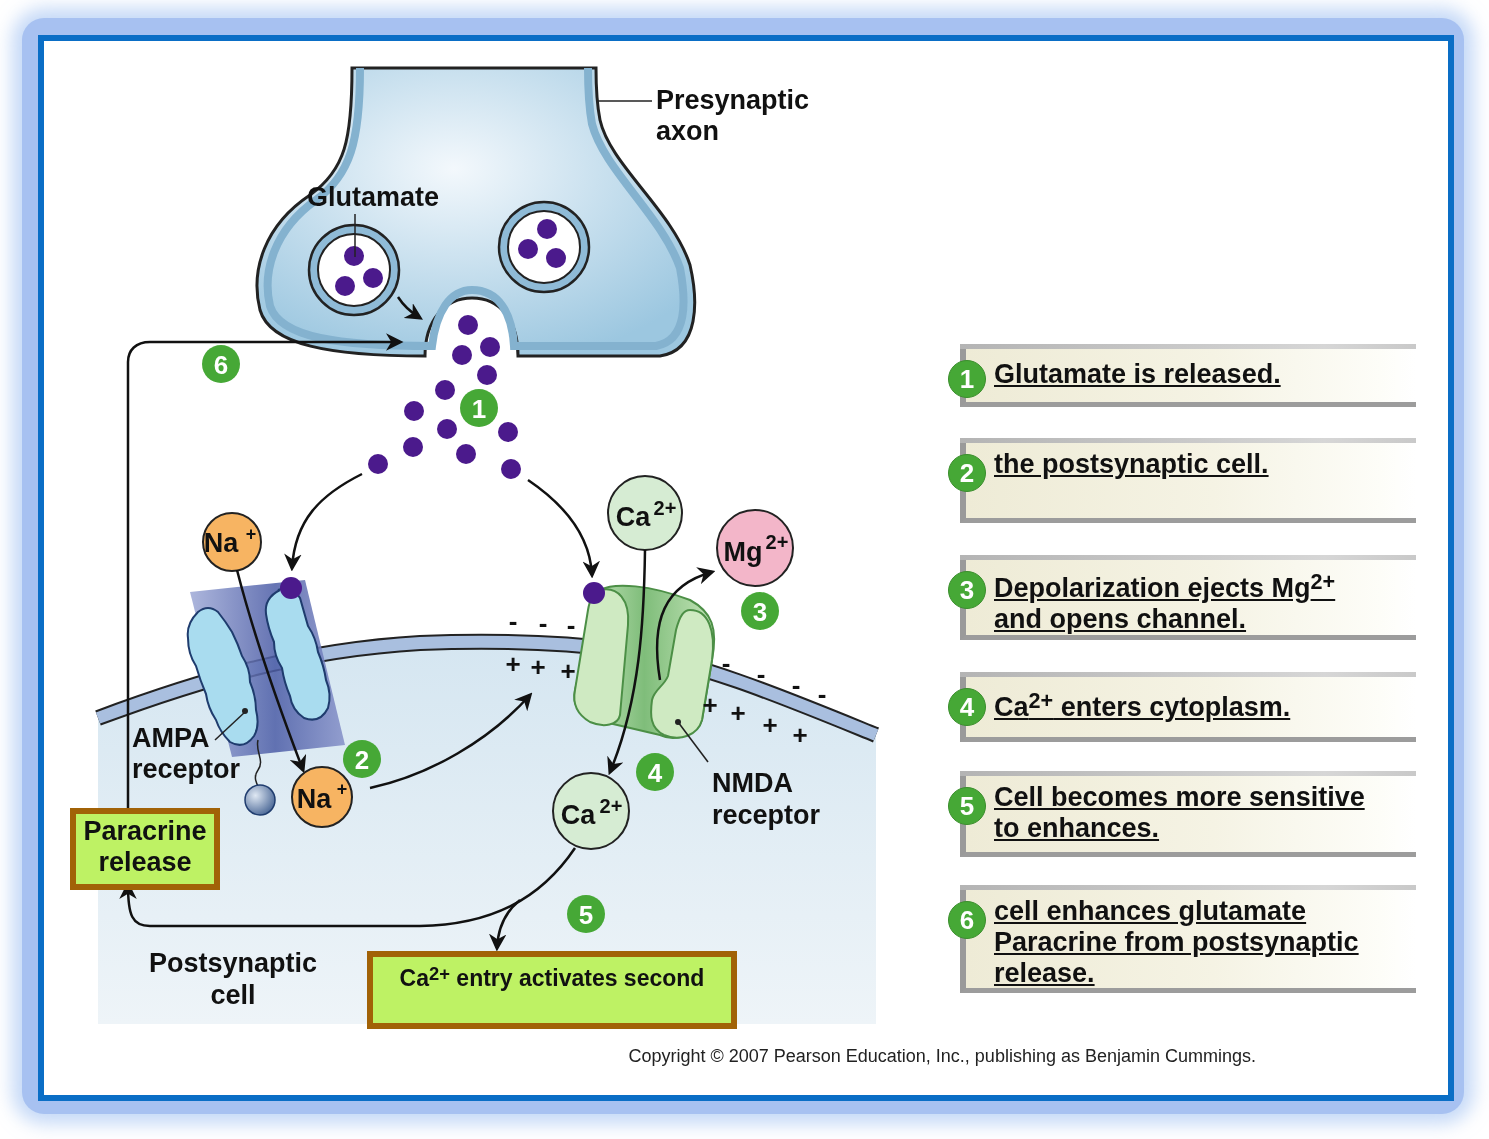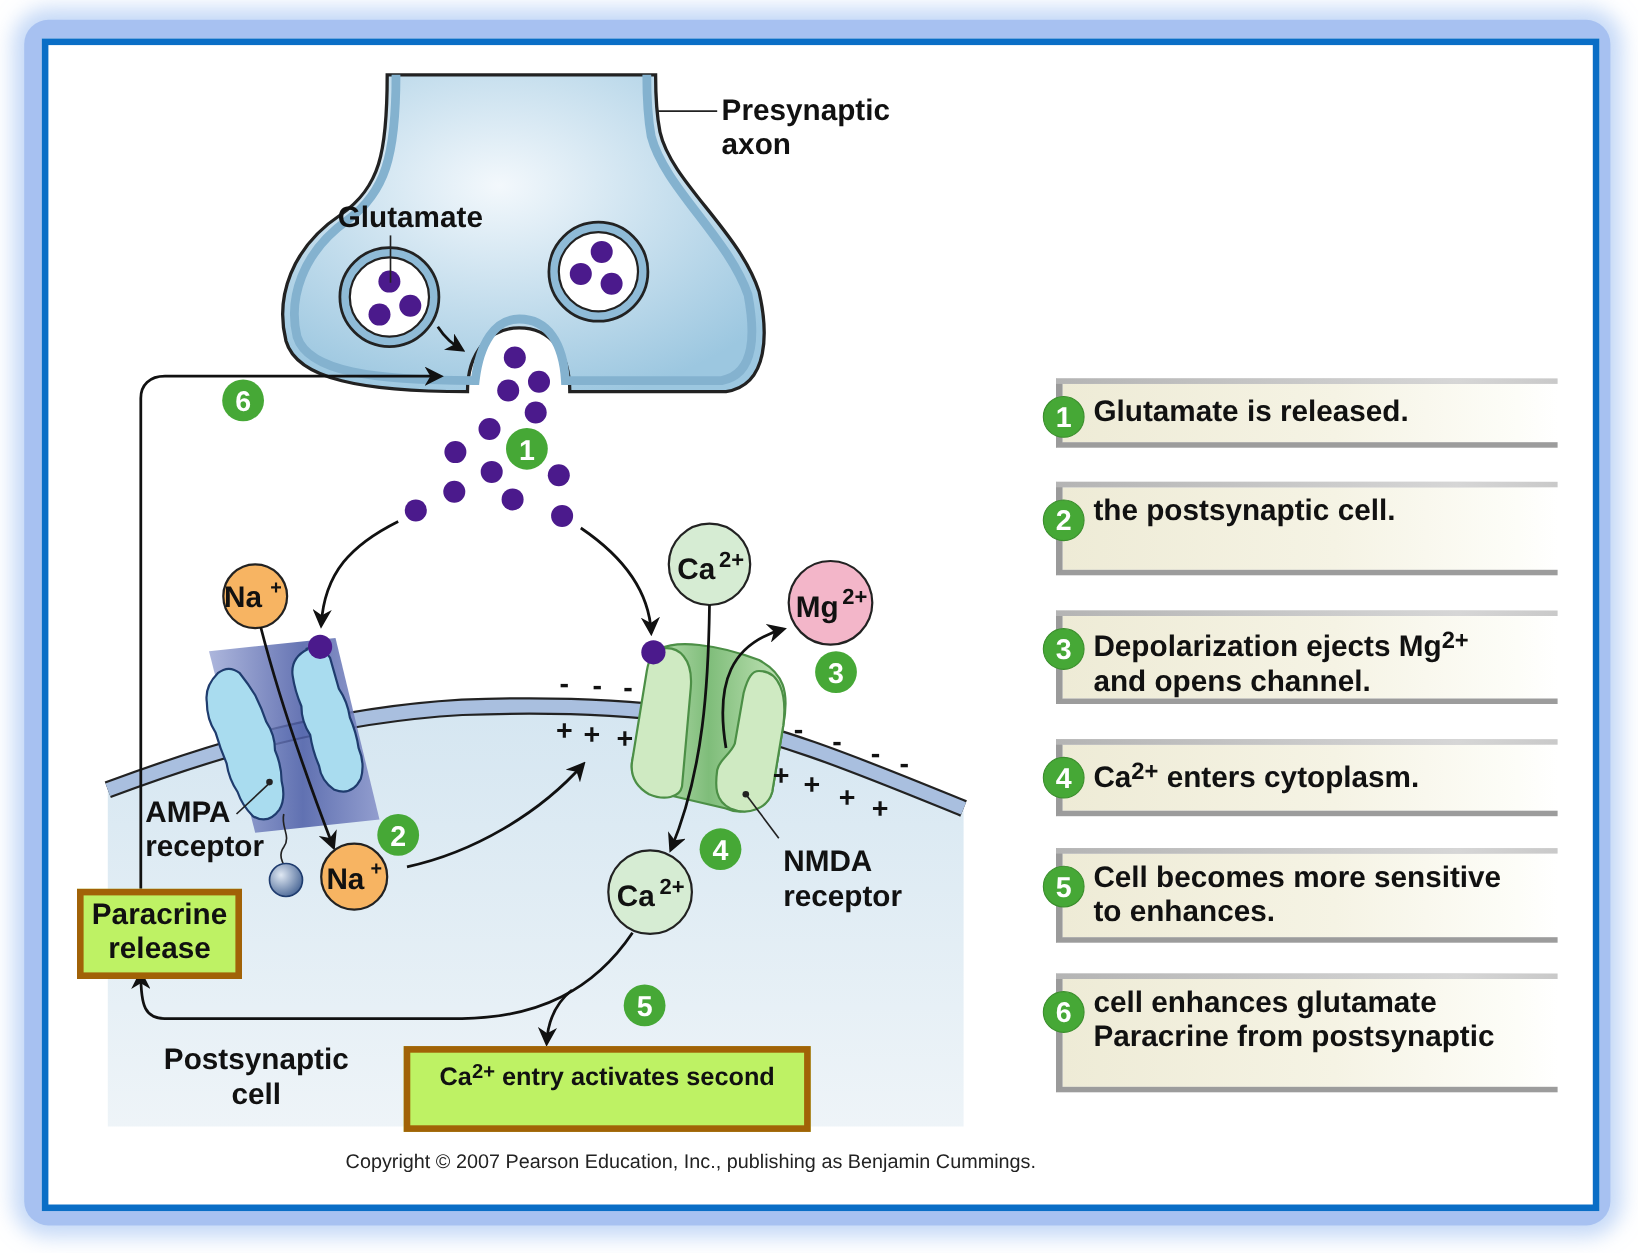--- a/index.html
+++ b/index.html
@@ -11,25 +11,25 @@
   .frame { position: absolute; left: 38px; top: 35px; width: 1404px; height: 1054px;
            background: #ffffff; border: 6px solid #0a6ec6; box-sizing: content-box; }
   svg.diagram { position: absolute; left: 0; top: 0; }
   .lbl { font-family: "Liberation Sans", sans-serif; font-weight: bold; fill: #111; }
   .step { position: absolute; left: 960px; width: 456px; box-sizing: border-box;
           background: linear-gradient(90deg, #eeebd6 0%, #f5f3e4 55%, #fdfdf8 92%, rgba(255,255,255,0) 100%);
           border-left: 6px solid #9a9a9a; border-top: 5px solid #c9c9c9; border-bottom: 5px solid #9c9c9c;
           padding: 6px 10px 8px 28px; }
   .step::before { content: ""; position: absolute; left: -6px; top: -5px; right: 0; height: 5px;
           background: linear-gradient(90deg, #b4b4b4, #d6d6d6 80%, rgba(255,255,255,0)); }
-  .step-text { font-weight: bold; font-size: 27px; line-height: 31px; color: #111; }
+  .step-text { font-weight: bold; font-size: 27px; line-height: 31px; color: #111; text-decoration: underline; }
   .badge { position: absolute; left: -18px; width: 36px; height: 36px; border-radius: 50%;
            background: #46a836; color: #fff; font-weight: bold; font-size: 26px; line-height: 36px;
            text-align: center; border: 1px solid #3a8e2c; }
-  .copyright { position: absolute; left: 0; width: 1256px; top: 1046px; text-align: center;
+  .copyright { position: absolute; left: 0; width: 1256px; top: 1046px; text-align: right;
                font-size: 18px; color: #222; }
   .box { position: absolute; background: #bef264; border: 6px solid #a16207; text-align: center;
          font-weight: bold; color: #111; }
   .side-sup { font-size: 0.8em; vertical-align: 0.35em; }
 </style>
 </head>
 <body>
 
 <div class="glow"></div>
 <div class="frame"></div>
@@ -246,15 +246,16 @@
 </div>
 <div class="step" style="top:771px; height:86px;">
   <div class="badge" style="top:11px;">5</div>
   <div class="step-text">Cell becomes more sensitive</div>
   <div class="step-text">to enhances.</div>
 </div>
 <div class="step" style="top:885px; height:108px;">
   <div class="badge" style="top:11px;">6</div>
   <div class="step-text">cell enhances glutamate</div>
   <div class="step-text">Paracrine from postsynaptic</div>
+  <div class="step-text">release.</div>
 </div>
 
 <div class="copyright">Copyright © 2007 Pearson Education, Inc., publishing as Benjamin Cummings.</div>
 
 </body></html>

